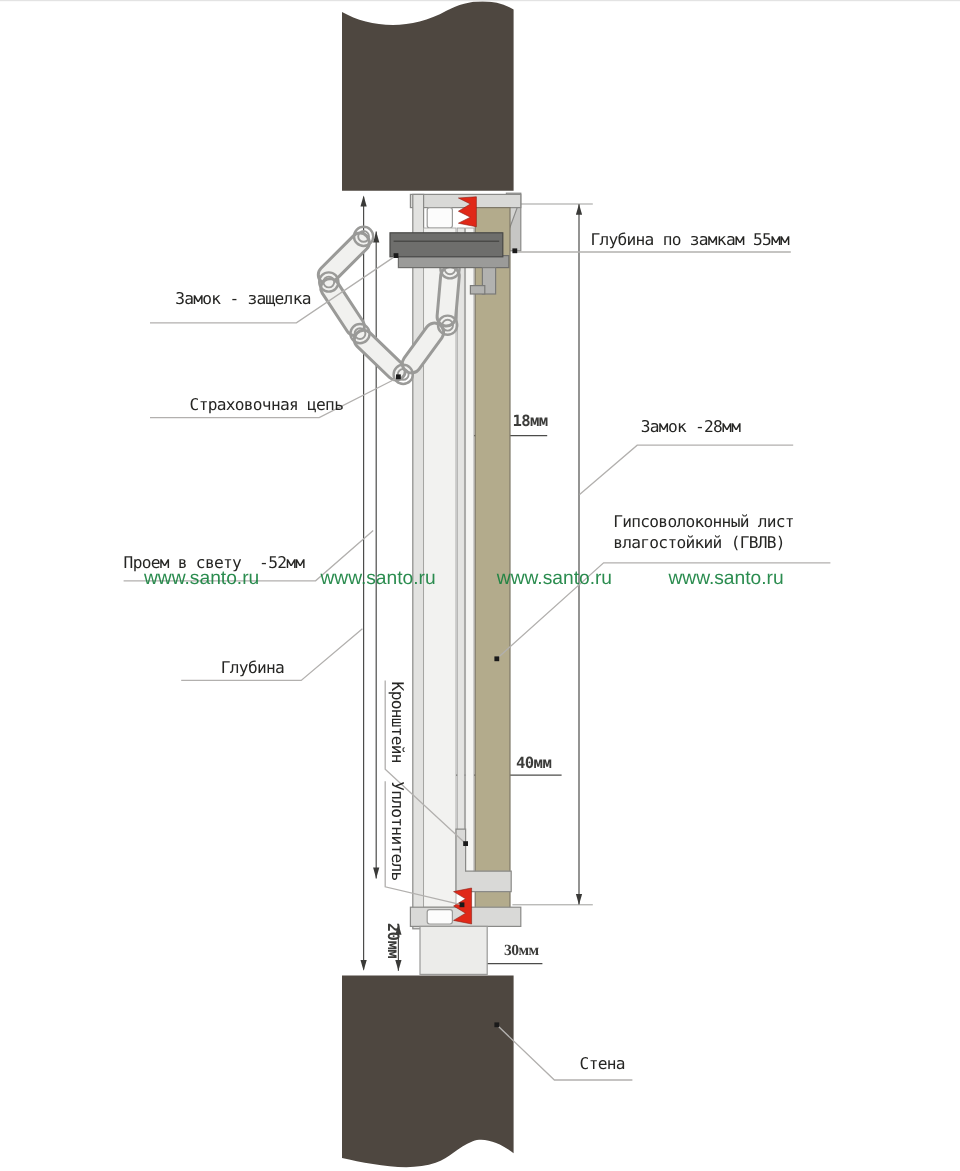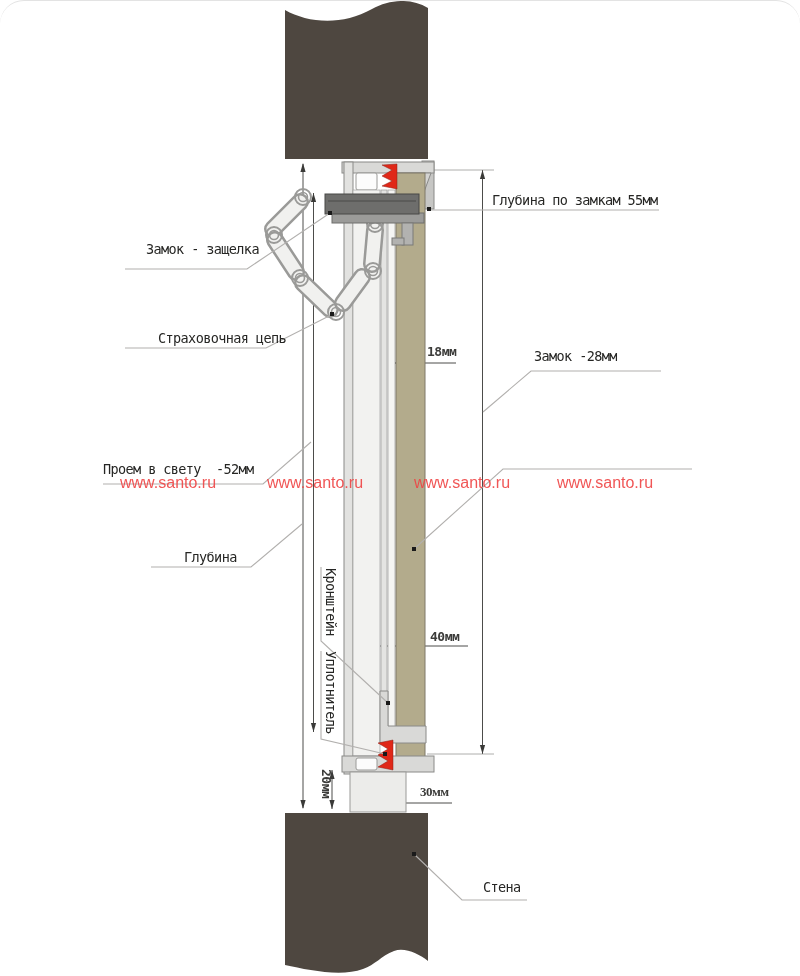--- a/index.html
+++ b/index.html
@@ -1,25 +1,25 @@
 <!DOCTYPE html>
 <html><head>
 <meta charset="utf-8">
 <style>
   html,body{margin:0;padding:0;background:#fff;}
   #page{position:relative;width:800px;height:976px;background:#ffffff;overflow:hidden;
-        border-top:1px solid #e3e3e3;font-family:"DejaVu Sans Mono",monospace;border-radius:24px;}
+        border-top:1px solid #e3e3e3;font-family:"DejaVu Sans Mono",monospace;}
   #scene{position:absolute;left:0;top:0;}
   .lbl{position:absolute;font-family:"DejaVu Sans Mono",monospace;font-size:13.5px;
        letter-spacing:-0.6px;color:#262624;white-space:pre;line-height:1.15;}
   .lbl.two{white-space:normal;width:182px;line-height:1.32;}
   .dim{font-weight:bold;font-size:13px;color:#3c3c3a;letter-spacing:-0.5px;}
   .rot{transform:rotate(90deg);transform-origin:0 0;}
   .wm{position:absolute;font-family:"Liberation Sans",sans-serif;font-size:16px;
-      color:#ef4444;white-space:nowrap;opacity:0.9;}
+      color:#15803d;white-space:nowrap;opacity:0.9;}
 </style>
 </head>
 <body>
 
 <div id="page">
 
   <svg id="scene" width="800" height="976" viewBox="0 0 800 976">
 
     <g stroke="#4c4c4a" stroke-width="1" fill="none">
       <line x1="303" y1="163" x2="303" y2="807"></line>
@@ -129,20 +129,21 @@
       <rect x="383" y="751" width="4" height="4"></rect>
       <rect x="412" y="851" width="4" height="4"></rect>
       <rect x="412" y="546" width="4" height="4"></rect>
     </g>
   </svg>
 
   <div class="lbl" style="left:492px;top:192px;">Глубина по замкам 55мм</div>
   <div class="lbl" style="left:126px;top:241px;margin-left:20px;">Замок - защелка</div>
   <div class="lbl" style="left:126px;top:330px;margin-left:32px;">Страховочная цепь</div>
   <div class="lbl" style="left:534px;top:348px;">Замок -28мм</div>
+  <div class="lbl two" style="left:511px;top:426px;">Гипсоволоконный лист влагостойкий (ГВЛВ)</div>
   <div class="lbl" style="left:103px;top:461px;">Проем в свету  -52мм</div>
   <div class="lbl" style="left:184px;top:549px;">Глубина</div>
   <div class="lbl rot" style="left:338px;top:567px;">Кронштейн</div>
   <div class="lbl rot" style="left:338px;top:650px;">Уплотнитель</div>
   <div class="lbl" style="left:483px;top:879px;">Стена</div>
 
   <div class="lbl dim" style="left:427px;top:344px;">18мм</div>
   <div class="lbl dim" style="left:430px;top:629px;">40мм</div>
   <div class="lbl dim" style="left:420px;top:784px;font-family:Liberation Serif, serif;">30мм</div>
   <div class="lbl dim rot" style="left:333px;top:768px;">20мм</div>

